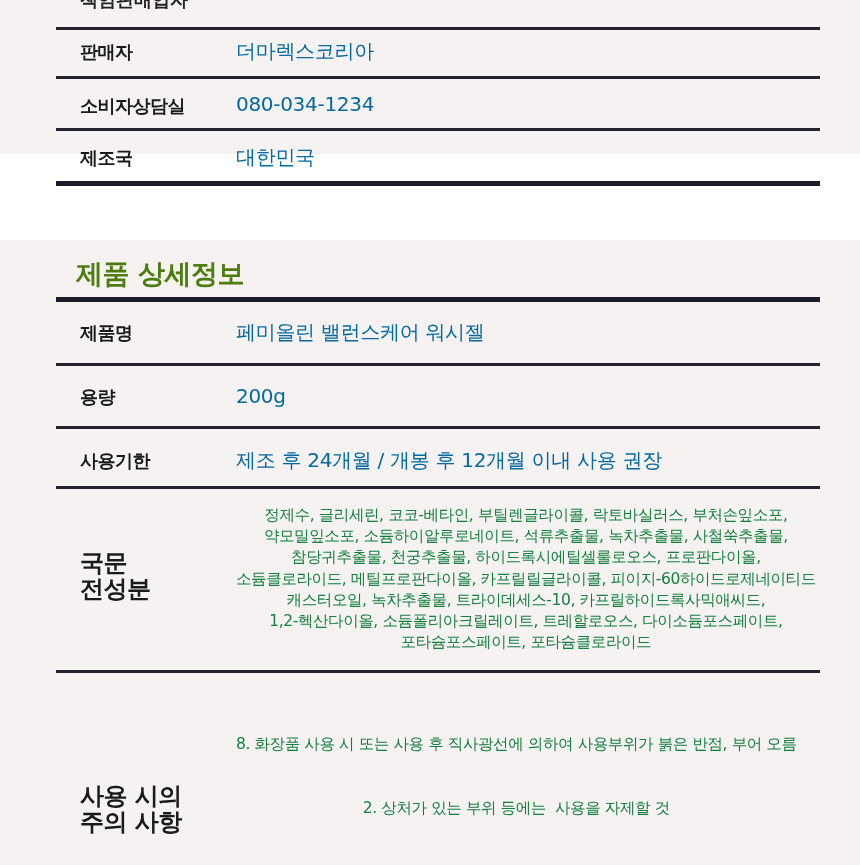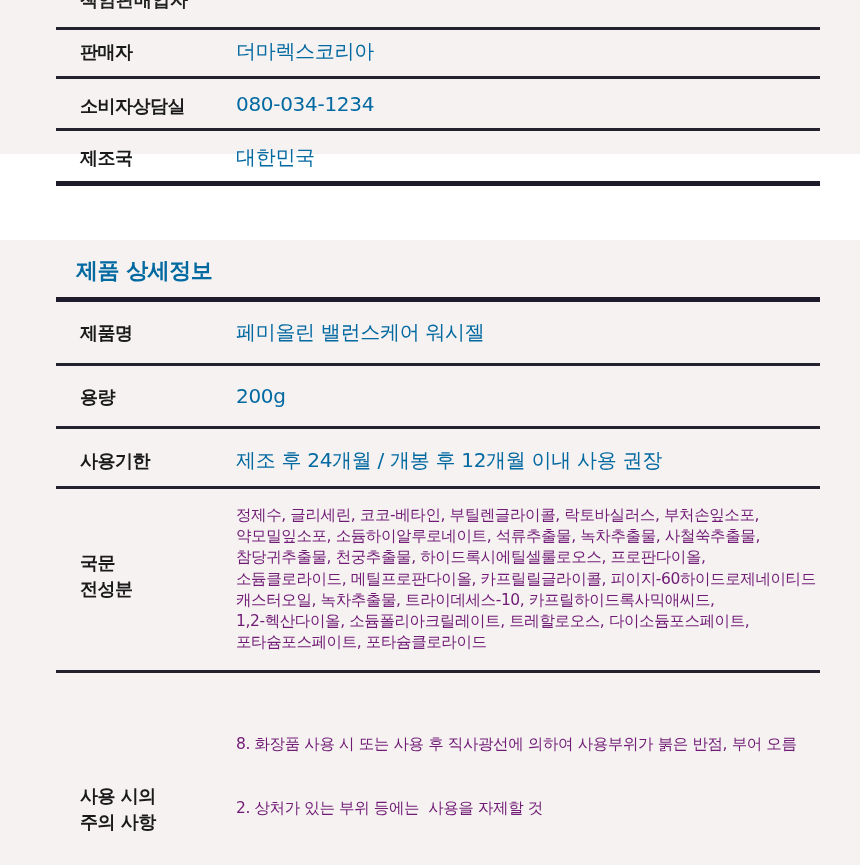--- a/index.html
+++ b/index.html
@@ -21,30 +21,30 @@
     position: absolute; left: 80px; top: -12px; font-size: 18px; font-weight: bold; color: #222;
   }
   .label {
     position: absolute; left: 80px; font-size: 18px; font-weight: bold; color: #1a1a1a;
     letter-spacing: -0.5px;
   }
   .value {
     position: absolute; left: 236px; font-size: 20px; color: #0369a1; letter-spacing: -0.3px;
   }
   .section-title {
-    position: absolute; left: 76px; top: 256px; font-size: 22px; font-weight: bold; color: #0369a1;
+    position: absolute; left: 76px; top: 256px; font-size: 27px; font-weight: bold; color: #4d7c0f;
     letter-spacing: -0.5px;
   }
   .multi {
-    position: absolute; left: 236px; font-size: 15.5px; line-height: 21.2px; color: #701a75;
-    letter-spacing: -0.4px; white-space: nowrap;
+    position: absolute; left: 236px; font-size: 15.5px; line-height: 21.2px; color: #15803d;
+    letter-spacing: -0.4px; white-space: nowrap; text-align: center;
   }
   .multi div { height: 21.2px; }
   .label-multi {
-    position: absolute; left: 80px; font-size: 18px; font-weight: bold; line-height: 26px;
+    position: absolute; left: 80px; font-size: 24px; font-weight: bold; line-height: 26px;
     color: #1a1a1a; letter-spacing: -0.5px;
   }
   .label-multi div { height: 26px; }
 </style>
 </head>
 <body>
 
 <div class="panel panel-top">
   <div class="cutoff">책임판매업자</div>
   <div class="line thin" style="top:27px"></div>

